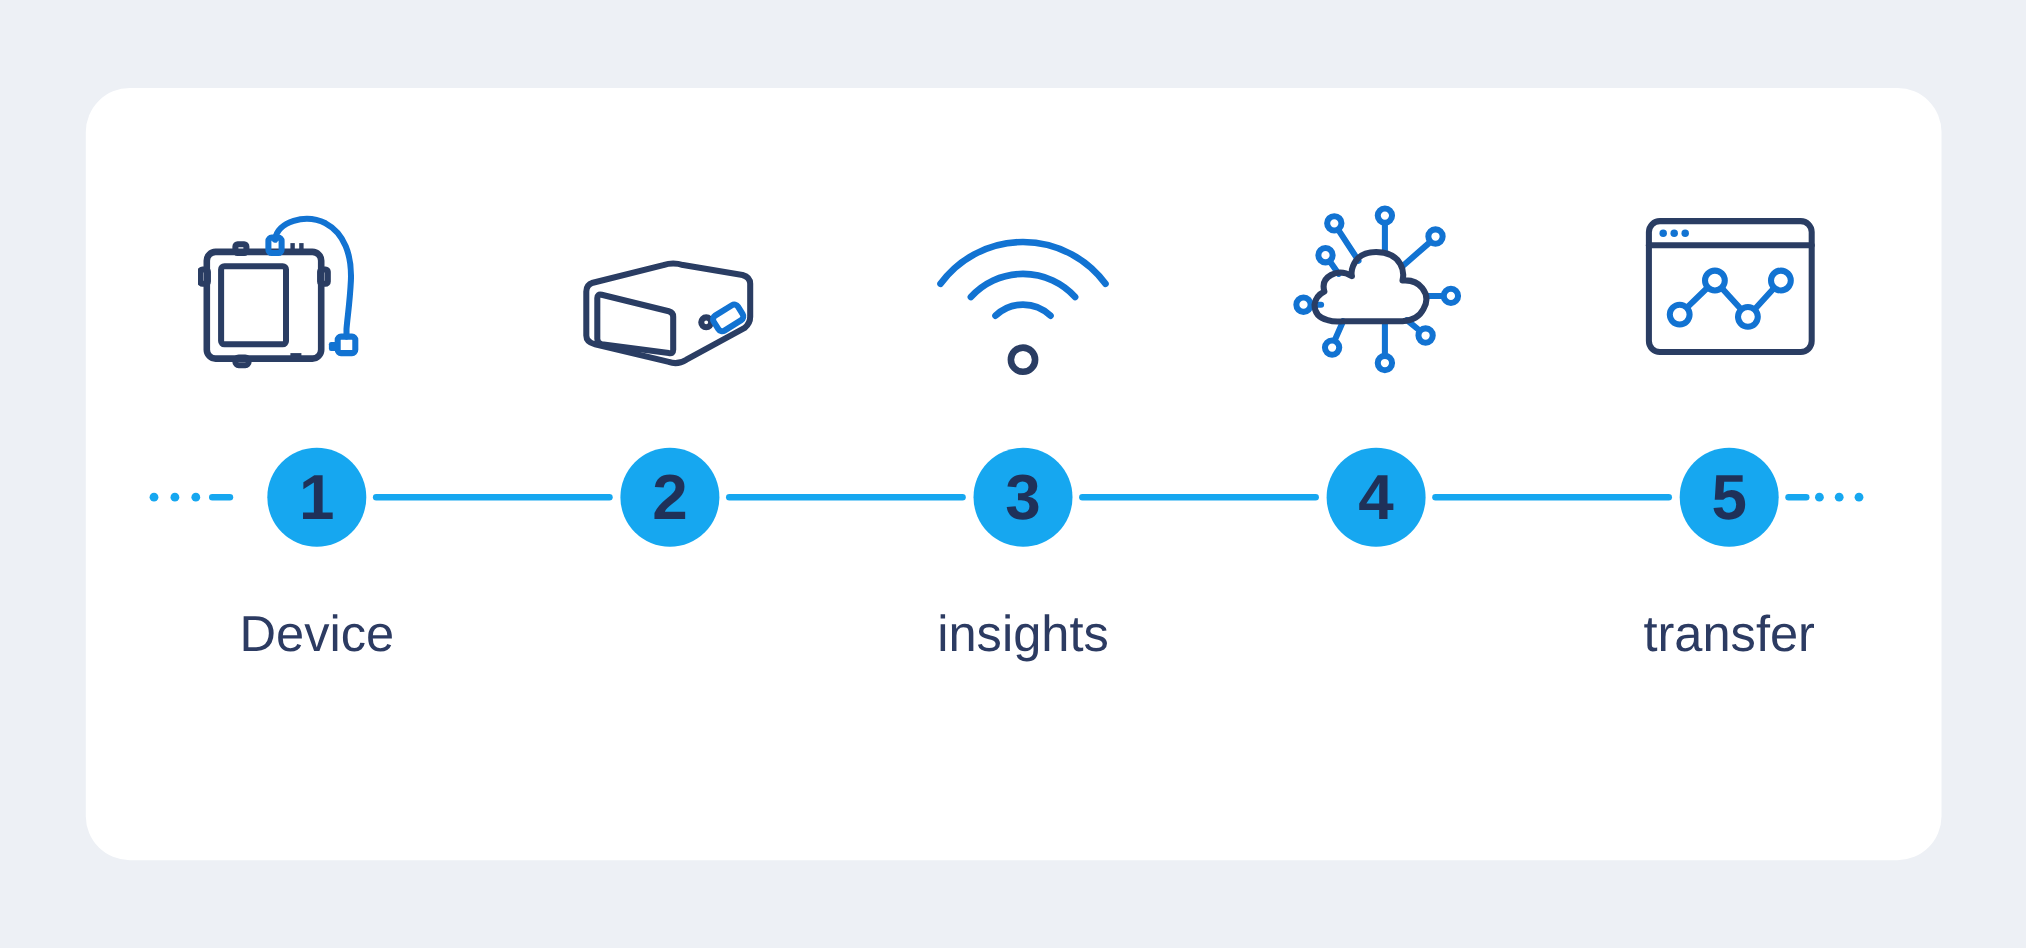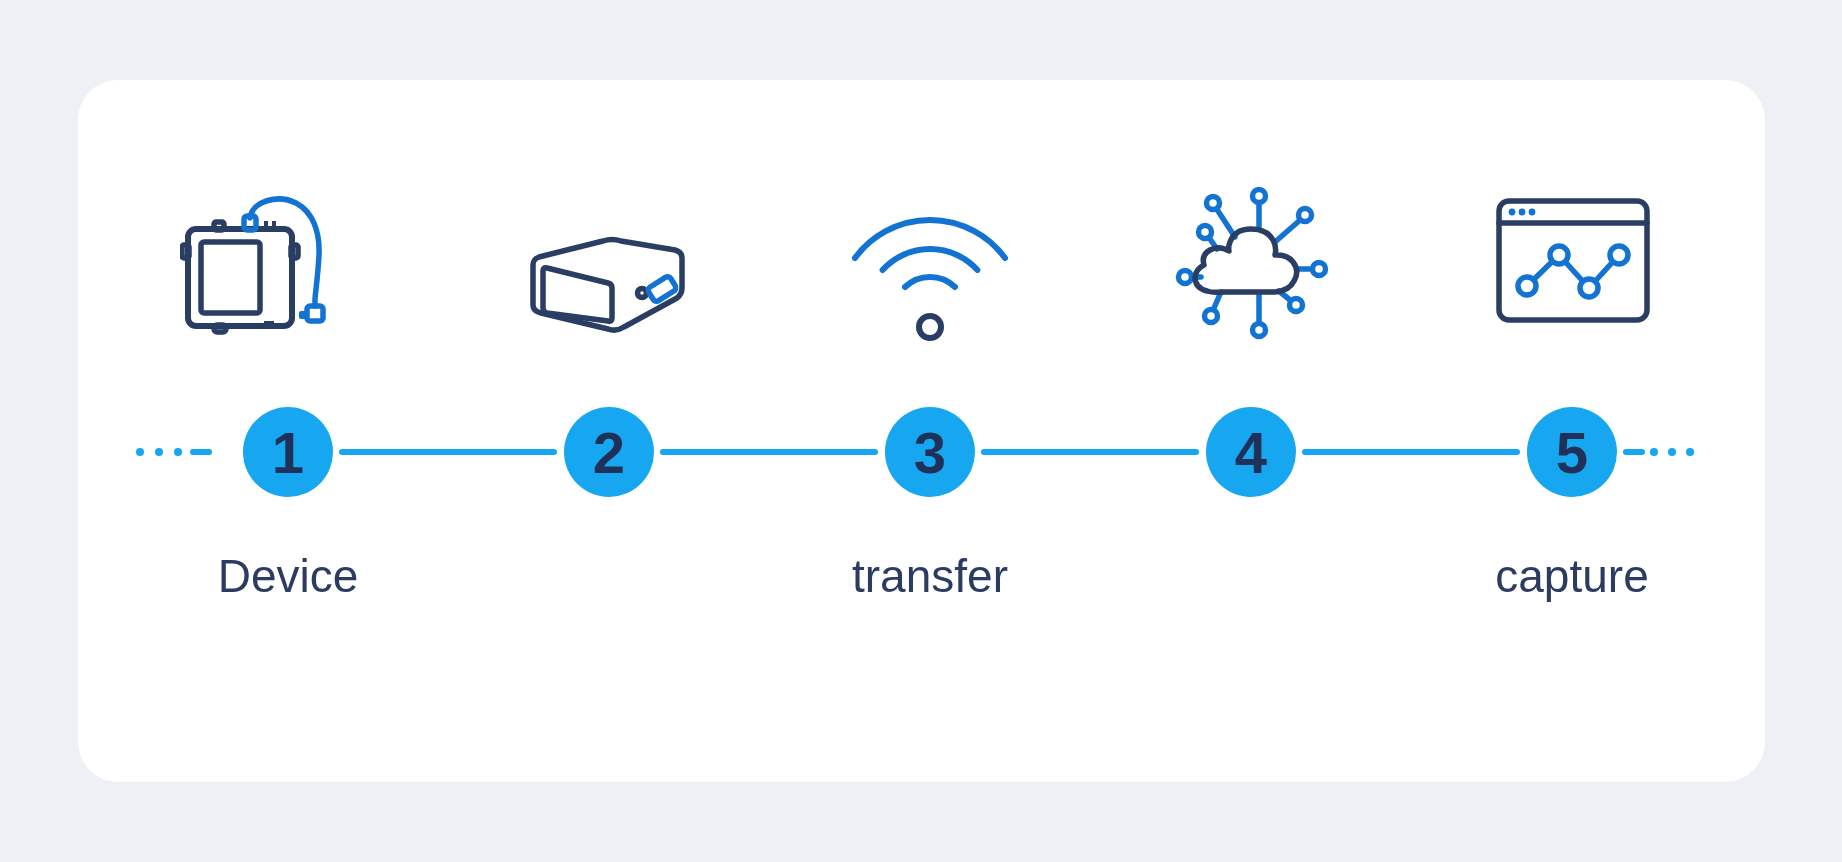--- a/index.html
+++ b/index.html
@@ -105,21 +105,21 @@
       <div class="iconbox">
         <svg viewBox="0 0 160 160" aria-hidden="true">
           <path class="sb sw6" d="M5,73 A93,93 0 0 1 155,73"></path>
           <path class="sb sw6" d="M32.6,85 A64,64 0 0 1 127.4,85"></path>
           <path class="sb sw6" d="M55,102 A36,36 0 0 1 105,102"></path>
           <circle class="sn sw6" cx="80" cy="142" r="11"></circle>
         </svg>
       </div>
       <div class="badge">3</div>
       <div class="label">
-        <span>transfer</span>
+        <span>insights</span>
       </div>
     </div>
 
     <div class="step step-4">
       <div class="iconbox">
         <svg viewBox="0 0 160 160" aria-hidden="true">
           <g class="sb" stroke-width="5">
             <line x1="88" y1="44" x2="88" y2="19"></line>   
               <circle cx="88" cy="11" r="6.5"></circle>
             <line x1="64" y1="52" x2="47" y2="26"></line>   
@@ -157,18 +157,18 @@
           <circle class="fb" cx="40" cy="27" r="3.4"></circle>
           <path class="sb" d="M35,101 L67,70 L97,103 L127,70"></path>
           <circle class="node" cx="35" cy="101" r="9"></circle>
           <circle class="node" cx="67" cy="70" r="9"></circle>
           <circle class="node" cx="97" cy="103" r="9"></circle>
           <circle class="node" cx="127" cy="70" r="9"></circle>
         </svg>
       </div>
       <div class="badge">5</div>
       <div class="label">
-        <span>capture</span>
+        <span>transfer</span>
       </div>
     </div>
 
   </div>
 </div>
 
 </body></html>

